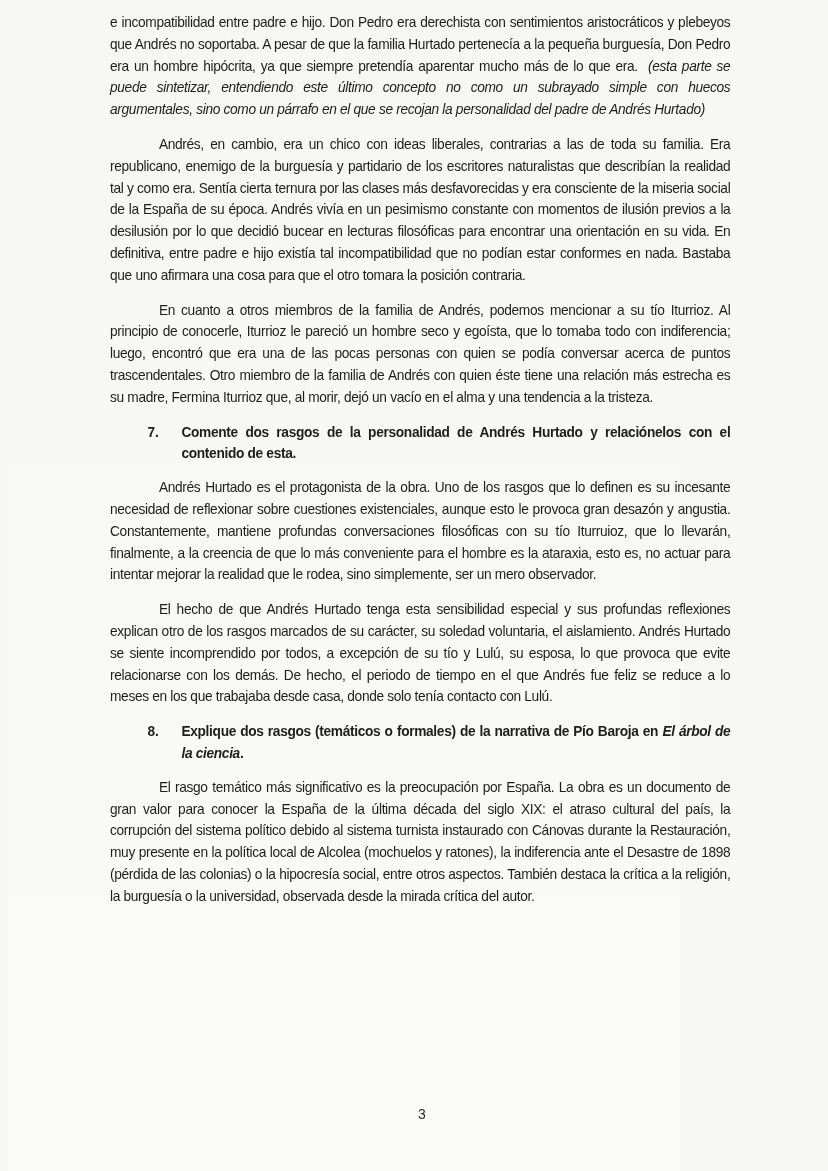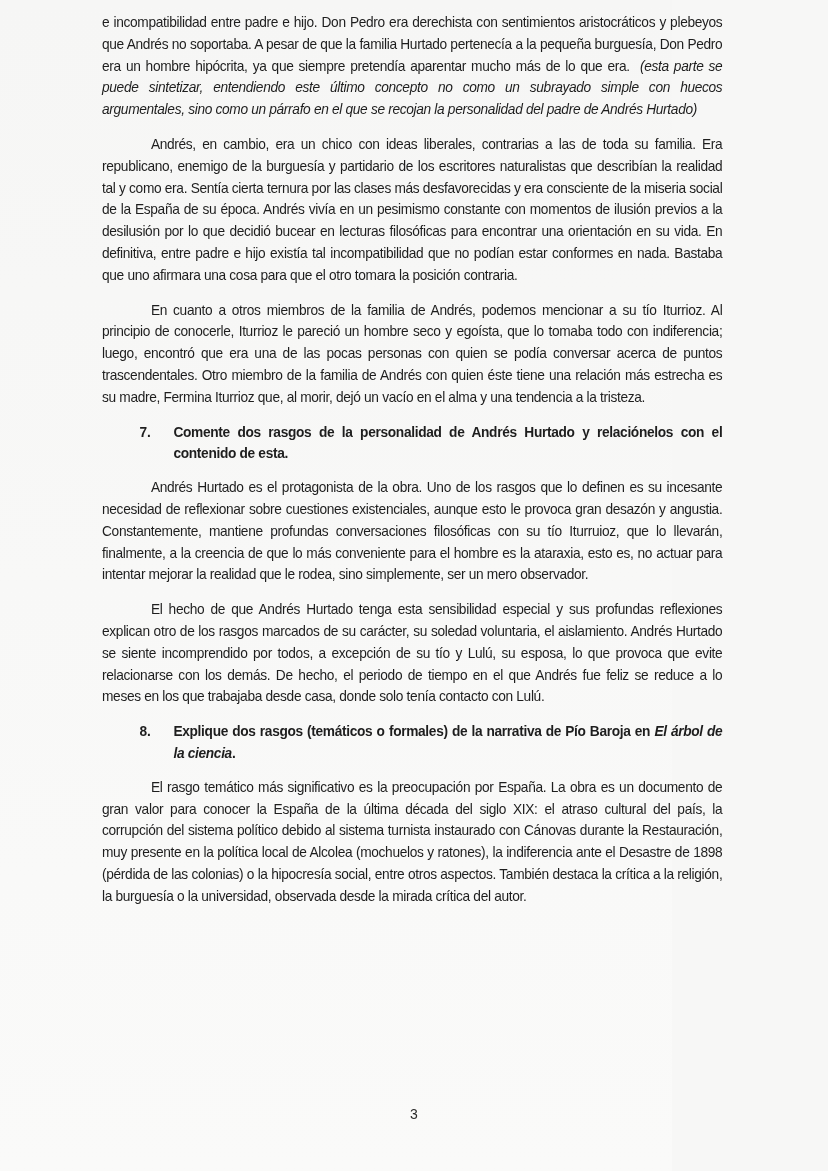--- a/index.html
+++ b/index.html
@@ -8,21 +8,21 @@
     }
     body {
       width: 828px;
       height: 1171px;
       background: #f7f7f6;
       overflow: hidden;
       position: relative;
     }
     .page {
       position: absolute;
-      left: 0; top: 0;
+      left: 8px; top: 0;
       width: 672px;
       height: 1171px;
       background: linear-gradient(180deg, #f6f6f5 0%, #f8f8f7 50%, #fafaf9 100%);
     }
     .content {
       position: absolute;
       left: 102px;
       top: 12px;
       width: 620px;
       font-family: "Liberation Sans", sans-serif;

